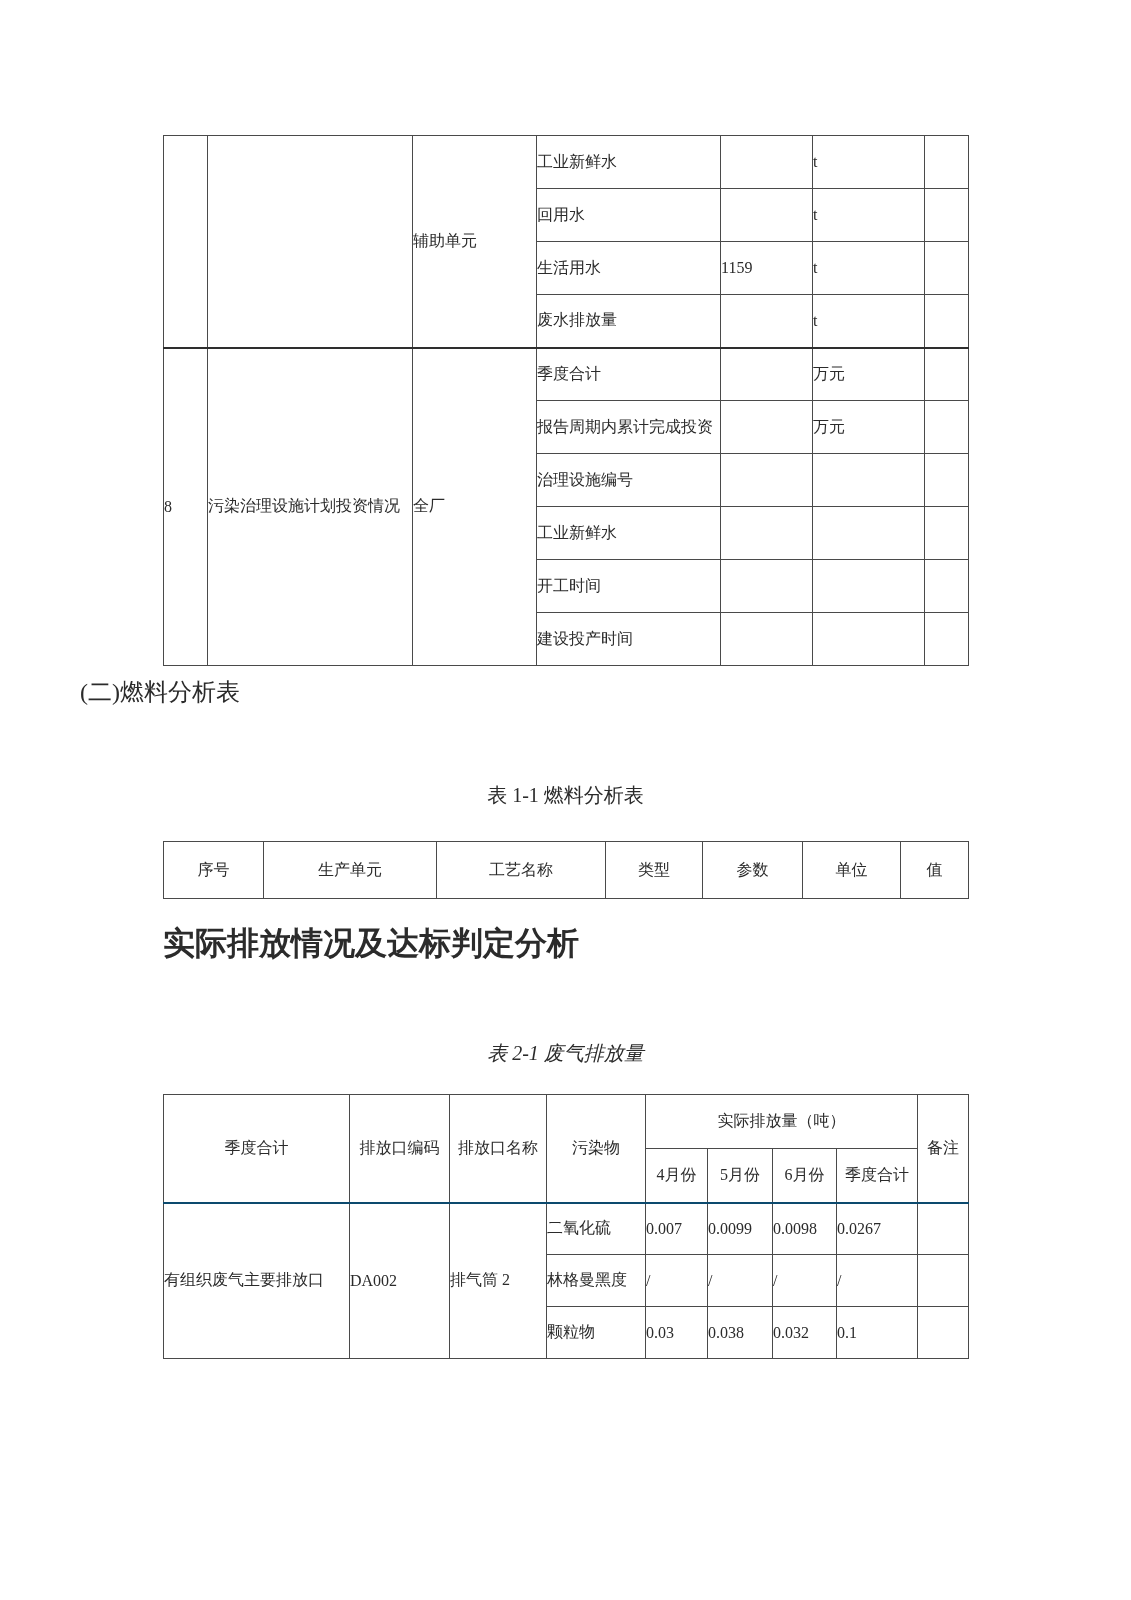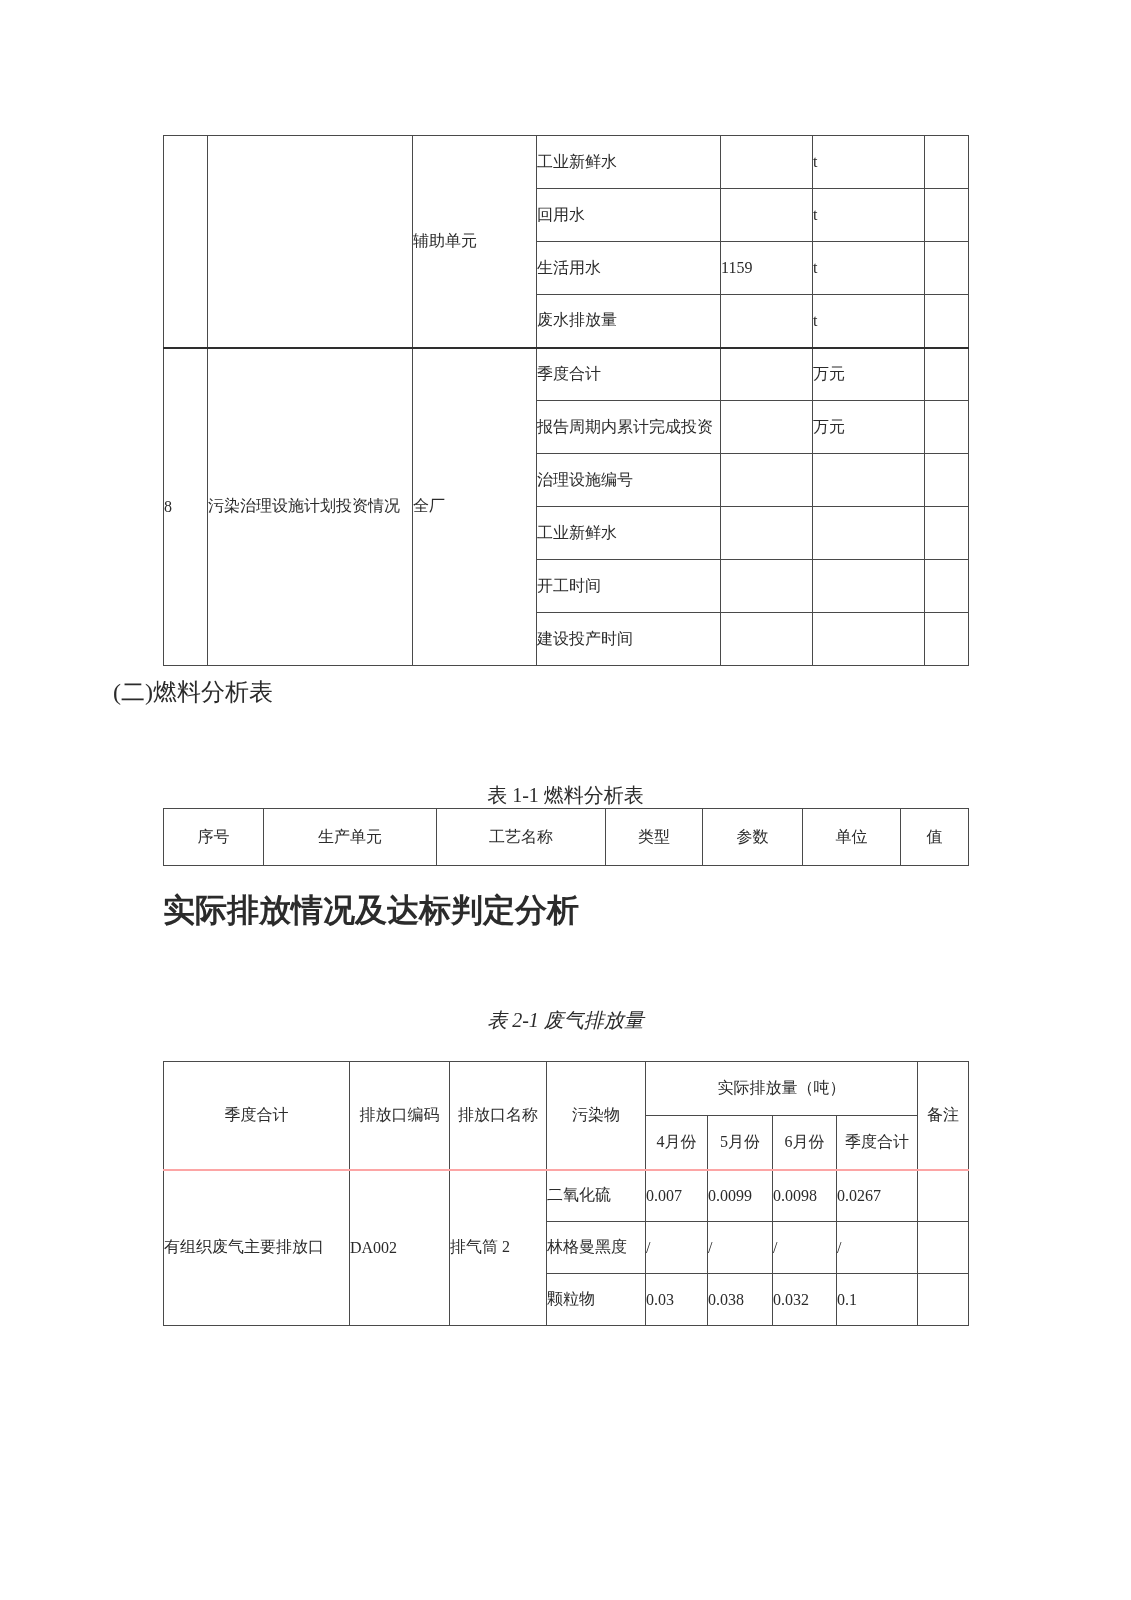--- a/index.html
+++ b/index.html
@@ -12,33 +12,33 @@
                padding:0; text-align:left; overflow:hidden; white-space:nowrap; }
   .pad  { padding-left:8px; }
   .center { text-align:center; }
 
   
   .tbl-top { margin-top:135px; }
   .tbl-top tr { height:53px; }
   .tbl-top .sep-top td { border-top:2px solid #2e2e2e; }
 
   
-  .tbl-fuel { }
+  .tbl-fuel { margin-top:33px; }
   .tbl-fuel tr { height:57px; }
   .tbl-fuel th { text-align:center; }
 
   
   .tbl-emission { margin-top:29px; }
   .tbl-emission thead tr { height:54px; }
   .tbl-emission th { text-align:center; }
   .tbl-emission tbody tr { height:52px; }
-  .tbl-emission .thick-top td { border-top:2px solid #fca5a5; }
-
-  
-  .h-sub   { margin:10px 0 0 113px; height:33px; line-height:33px; font-size:24px; }
+  .tbl-emission .thick-top td { border-top:2px solid #0c4a6e; }
+
+  
+  .h-sub   { margin:10px 0 0 80px; height:33px; line-height:33px; font-size:24px; }
   .caption { margin:74px 0 0 163px; width:805px; height:25px; line-height:25px;
              text-align:center; font-size:20px; }
   .caption-2 { margin-top:78px; height:23px; line-height:23px;font-style:italic; }
   .h-main  { margin:23px 12px 0 163px; height:42px; line-height:42px; font-size:32px; font-weight:bold; }
   .h-sub-2 { margin-top:33px; height:30px; line-height:30px; }
 </style>
 </head>
 <body>
 
 <div class="page">

